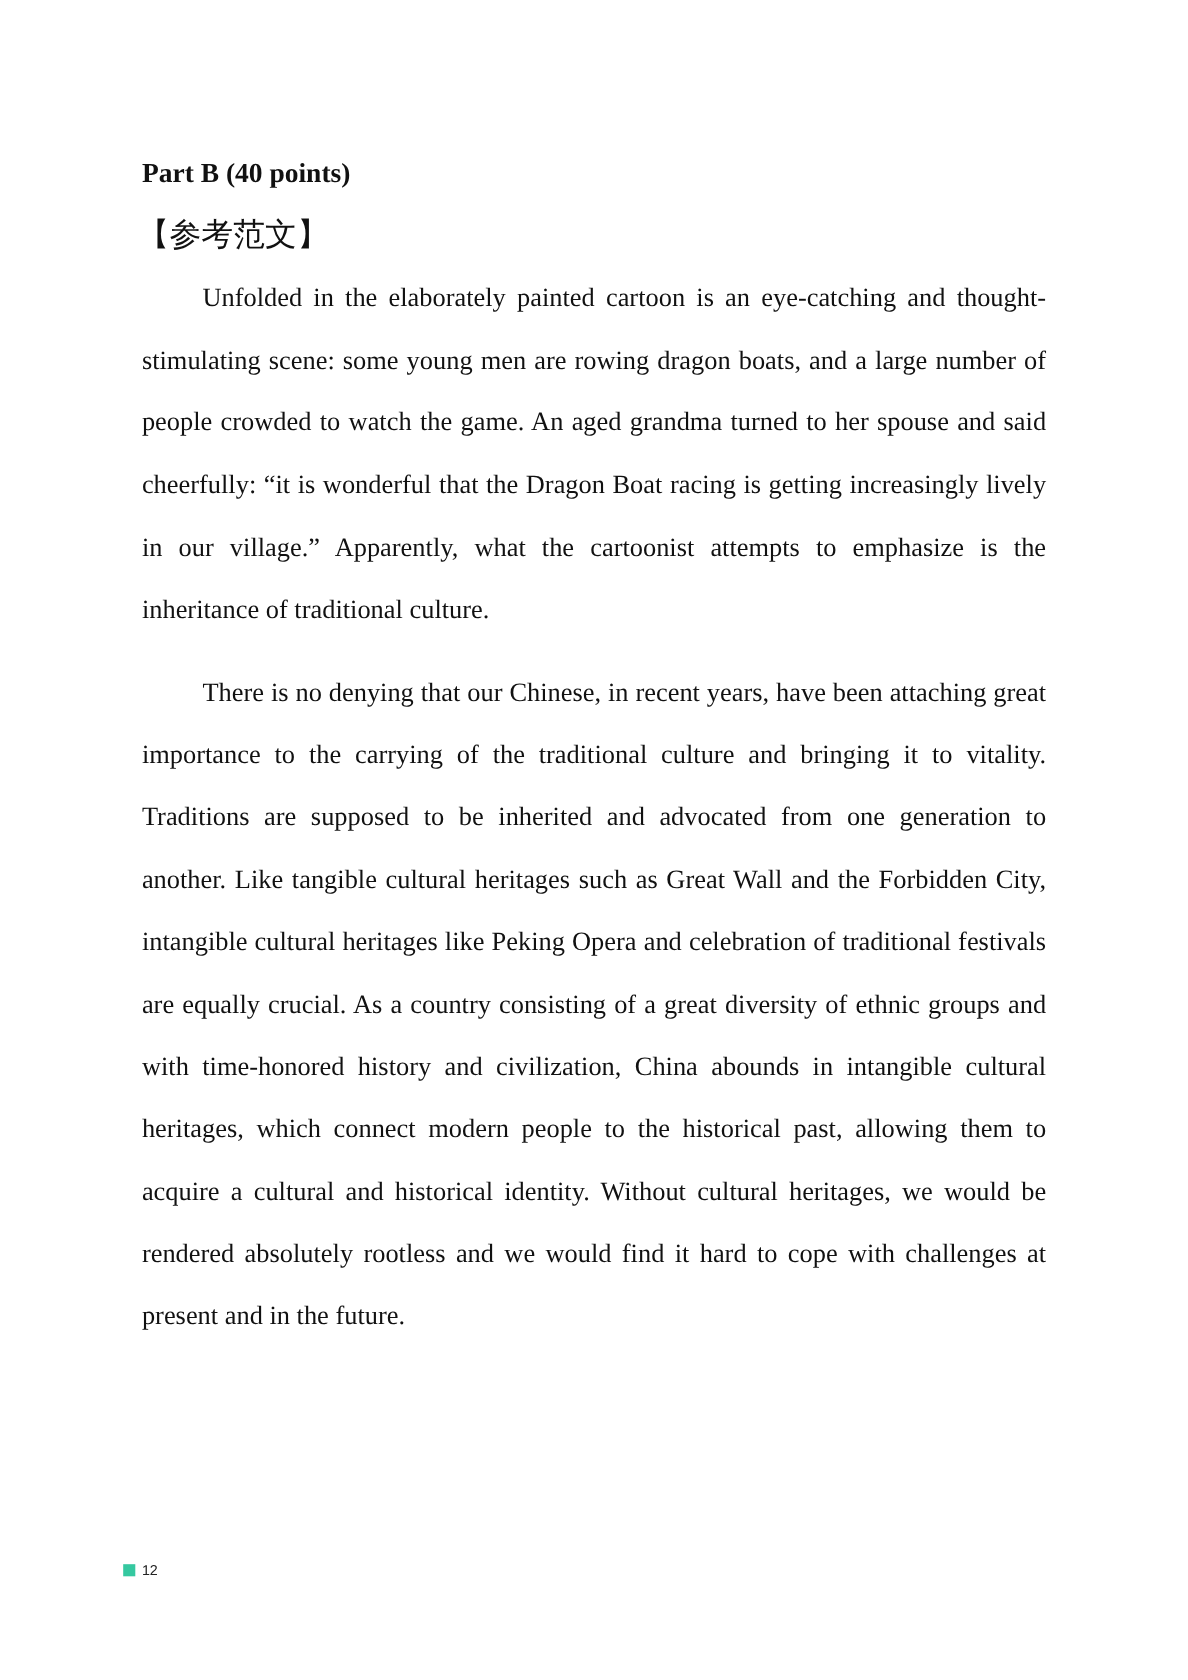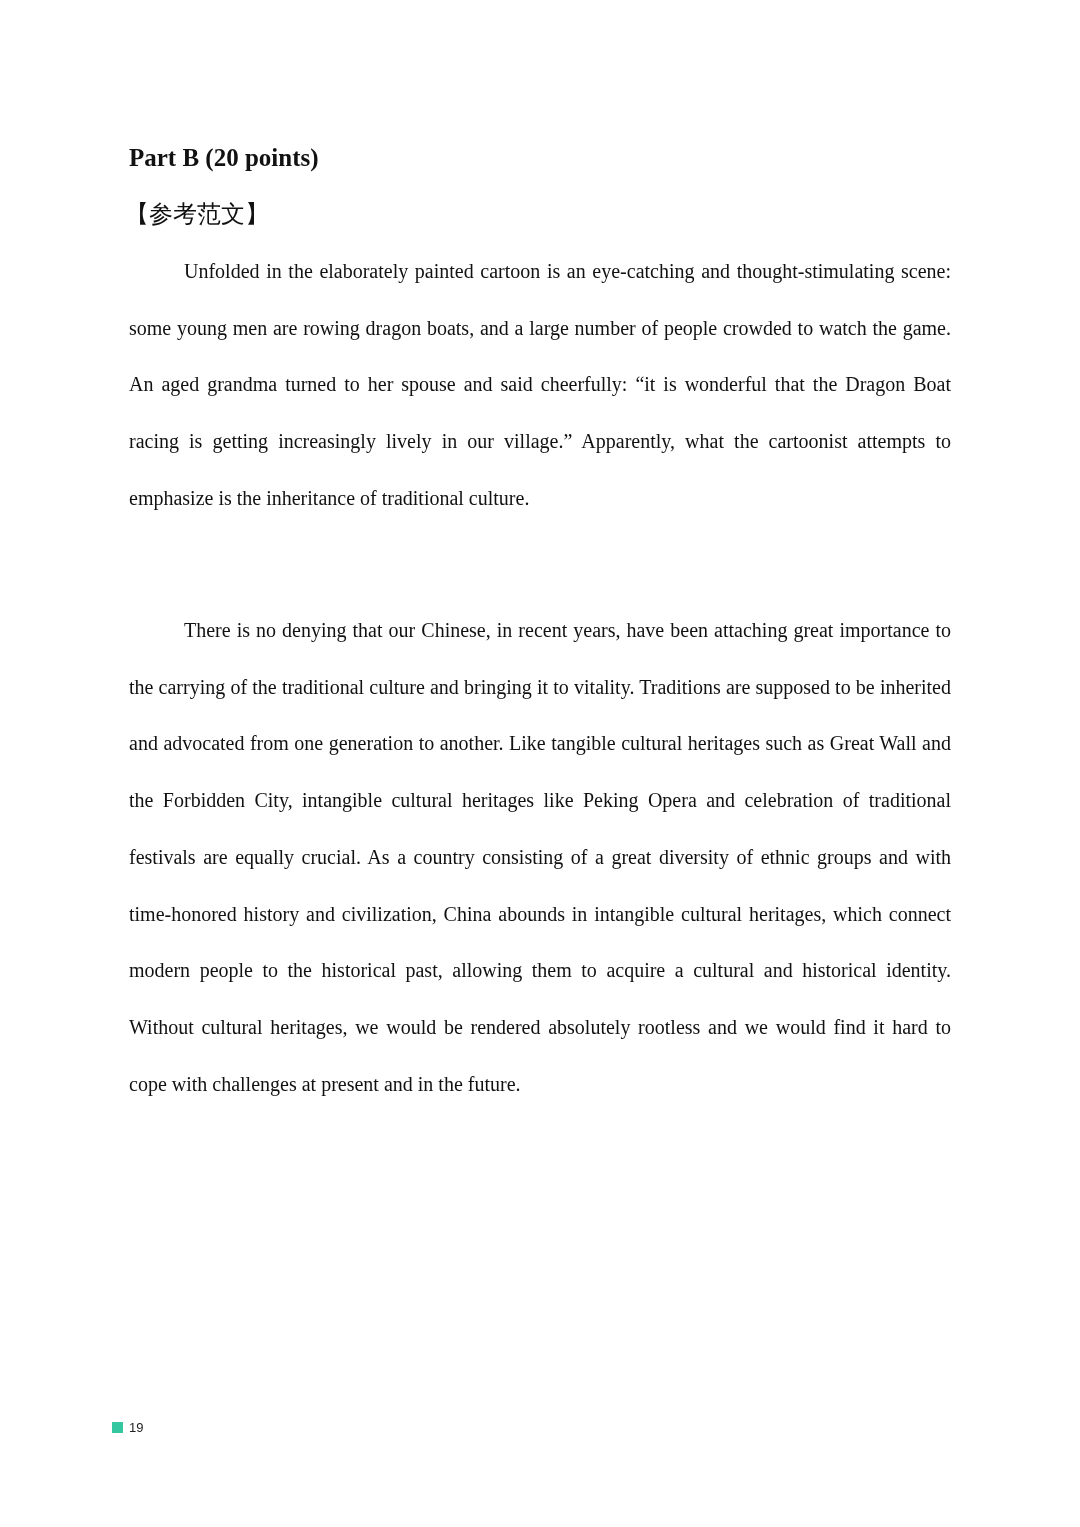--- a/index.html
+++ b/index.html
@@ -1,32 +1,32 @@
 <!DOCTYPE html>
 <html><head>
 <meta charset="utf-8">
 <style>
   html, body { margin: 0; padding: 0; background: #ffffff; }
   body { width: 1080px; height: 1527px; position: relative; overflow: hidden; }
   .page { position: absolute; left: 129px; top: 0; width: 822px; color: #111; font-family: "Liberation Serif", "DejaVu Serif", serif; }
   .heading { position: absolute; top: 140px; left: 0; font-weight: bold; font-size: 25px; line-height: 36px; white-space: nowrap; }
-  .subheading { position: absolute; top: 196px; left: -4px; font-size: 24px; line-height: 36px; white-space: nowrap; font-family: Liberation Serif, serif; }
-  .para { position: absolute; left: 0; width: 822px; font-size: 20px; line-height: 56.7px; text-align: justify; text-indent: 55px; margin: 0; }
+  .subheading { position: absolute; top: 196px; left: -4px; font-size: 29px; line-height: 36px; white-space: nowrap; font-family: Liberation Serif, serif; }
+  .para { position: absolute; left: 0; width: 822px; font-size: 24px; line-height: 56.7px; text-align: justify; text-indent: 55px; margin: 0; }
   .p1 { top: 243px; }
   .p2 { top: 602px; }
   .footer { position: absolute; left: 112px; top: 1420px; display: flex; align-items: center; gap: 6px; }
   .footer .sq { width: 11px; height: 11px; background: #35c8a0; display: inline-block; }
   .footer .num { font-family: "Liberation Sans", "DejaVu Sans", sans-serif; font-size: 13px; color: #222; }
 </style>
 </head>
 <body>
 
 <div class="page">
-  <div class="heading">Part B (20 points)</div>
+  <div class="heading">Part B (40 points)</div>
   <div class="subheading">【参考范文】</div>
   <p class="para p1">Unfolded in the elaborately painted cartoon is an eye-catching and thought-stimulating scene: some young men are rowing dragon boats, and a large number of people crowded to watch the game. An aged grandma turned to her spouse and said cheerfully: “it is wonderful that the Dragon Boat racing is getting increasingly lively in our village.” Apparently, what the cartoonist attempts to emphasize is the inheritance of traditional culture.</p>
   <p class="para p2">There is no denying that our Chinese, in recent years, have been attaching great importance to the carrying of the traditional culture and bringing it to vitality. Traditions are supposed to be inherited and advocated from one generation to another. Like tangible cultural heritages such as Great Wall and the Forbidden City, intangible cultural heritages like Peking Opera and celebration of traditional festivals are equally crucial. As a country consisting of a great diversity of ethnic groups and with time-honored history and civilization, China abounds in intangible cultural heritages, which connect modern people to the historical past, allowing them to acquire a cultural and historical identity. Without cultural heritages, we would be rendered absolutely rootless and we would find it hard to cope with challenges at present and in the future.</p>
 </div>
 
 <div class="footer">
   <span class="sq"></span>
-  <span class="num">19</span>
+  <span class="num">12</span>
 </div>
 
 </body></html>

